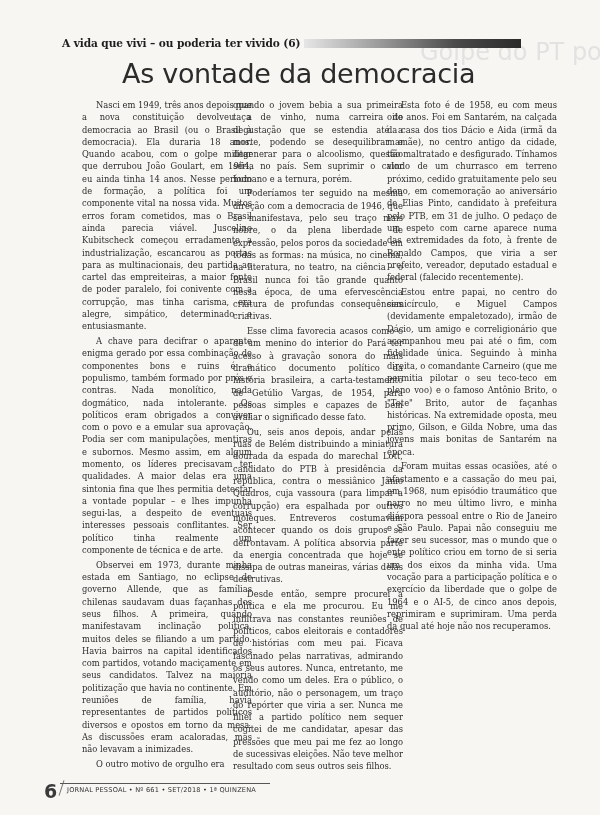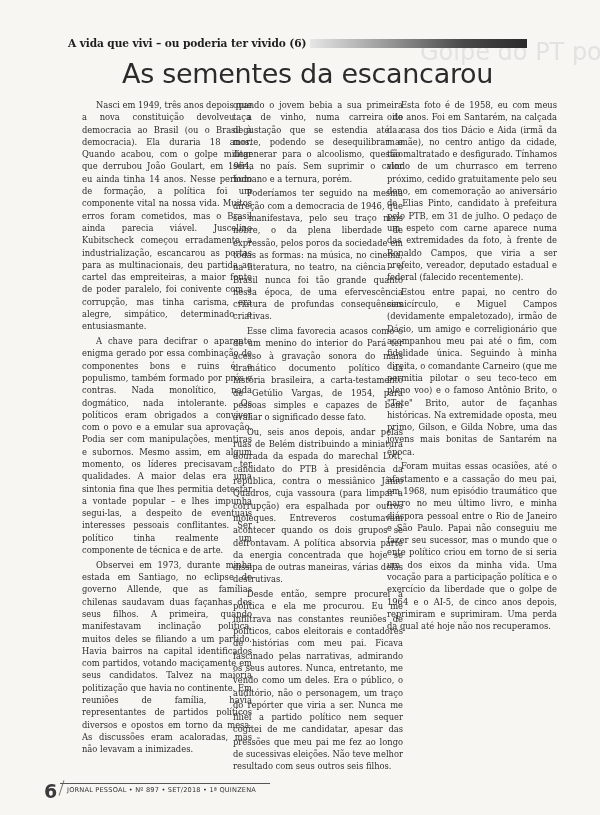--- a/index.html
+++ b/index.html
@@ -5,21 +5,21 @@
   html, body { margin: 0; padding: 0; }
   body {
     width: 600px; height: 815px; overflow: hidden;
     background: #f7f6f3;
     position: relative;
     font-family: "DejaVu Serif", serif;
     color: #2a2a2a;
   }
   .page { position: absolute; left: 0; top: 0; width: 600px; height: 815px; }
   .kicker-row {
-    position: absolute; left: 68px; top: 37px; width: 459px; height: 14px; text-align: center;
+    position: absolute; left: 62px; top: 37px; width: 459px; height: 14px; text-align: center;
   }
   .kicker {
     position: absolute; left: 0; top: 0;
     font-family: "DejaVu Serif", serif; font-weight: bold;
     font-size: 10.6px; color: #1e1e1e; white-space: nowrap; letter-spacing: -0.1px;
   }
   .kicker-bar {
     position: absolute; left: 242px; top: 2px; width: 217px; height: 9px;
     background: linear-gradient(to right, #e6e6e6 0%, #9a9a9a 35%, #4a4a4a 70%, #2a2a2a 100%);
   }
@@ -69,41 +69,42 @@
 <body>
 
 <div class="page">
   <div class="ghost">Golpe do PT por Lula</div>
 
   <div class="kicker-row">
     <span class="kicker">A vida que vivi – ou poderia ter vivido (6)</span>
     <div class="kicker-bar"></div>
   </div>
 
-  <h1 class="title" style="margin:0;">As sementes da escancarou</h1>
+  <h1 class="title" style="margin:0;">As vontade da democracia</h1>
 
   <div class="col col1">
     <p>Nasci em 1949, três anos depois que a nova constituição devolveu a democracia ao Brasil (ou o Brasil à democracia). Ela duraria 18 anos. Quando acabou, com o golpe militar que derrubou João Goulart, em 1964, eu ainda tinha 14 anos. Nesse período de formação, a política foi um componente vital na nossa vida. Muitos erros foram cometidos, mas o Brasil ainda parecia viável. Juscelino Kubitscheck começou erradamente a industrialização, escancarou as portas para as multinacionais, deu partida ao cartel das empreiteiras, a maior fonte de poder paralelo, foi conivente com a corrupção, mas tinha carisma, era alegre, simpático, determinado e entusiasmante.</p>
     <p>A chave para decifrar o aparente enigma gerado por essa combinação de componentes bons e ruins é o populismo, também formado por prós e contras. Nada monolítico, nada dogmático, nada intolerante. Os políticos eram obrigados a conviver com o povo e a emular sua aprovação. Podia ser com manipulações, mentiras e subornos. Mesmo assim, em algum momento, os líderes precisavam ter qualidades. A maior delas era uma sintonia fina que lhes permitia detectar a vontade popular – e lhes impunha segui-las, a despeito de eventuais interesses pessoais conflitantes. Ser político tinha realmente um componente de técnica e de arte.</p>
     <p>Observei em 1973, durante minha estada em Santiago, no eclipse do governo Allende, que as famílias chilenas saudavam duas façanhas dos seus filhos. A primeira, quando manifestavam inclinação política, muitos deles se filiando a um partido. Havia bairros na capital identificados com partidos, votando maciçamente em seus candidatos. Talvez na maioria politização que havia no continente. Em reuniões de família, havia representantes de partidos políticos diversos e opostos em torno da mesa. As discussões eram acaloradas, mas não levavam a inimizades.</p>
+    <p>O outro motivo de orgulho era</p>
   </div>
 
   <div class="col col2">
     <p style="text-indent:0;">quando o jovem bebia a sua primeira taça de vinho, numa carreira de degustação que se estendia até a morte, podendo se desequilibrar e degenerar para o alcoolismo, questão séria no país. Sem suprimir o calor humano e a ternura, porém.</p>
     <p>Poderíamos ter seguido na mesma direção com a democracia de 1946, que se manifestava, pelo seu traço mais nobre, o da plena liberdade de expressão, pelos poros da sociedade em todas as formas: na música, no cinema, na literatura, no teatro, na ciência – o Brasil nunca foi tão grande quanto nessa época, de uma efervescência criatura de profundas consequências criativas.</p>
     <p>Esse clima favorecia acasos como o de um menino do interior do Pará ter acesso à gravação sonora do mais dramático documento político da história brasileira, a carta-testamento de Getúlio Vargas, de 1954, para pessoas simples e capazes de bem avaliar o significado desse fato.</p>
     <p>Ou, seis anos depois, andar pelas ruas de Belém distribuindo a miniatura dourada da espada do marechal Lott, candidato do PTB à presidência da república, contra o messiânico Jânio Quadros, cuja vassoura (para limpar a corrupção) era espalhada por outros moleques. Entreveros costumavam acontecer quando os dois grupos se defrontavam. A política absorvia parte da energia concentrada que hoje se dissipa de outras maneiras, várias delas destrutivas.</p>
     <p>Desde então, sempre procurei a política e ela me procurou. Eu me infiltrava nas constantes reuniões de políticos, cabos eleitorais e contadores de histórias com meu pai. Ficava fascinado pelas narrativas, admirando os seus autores. Nunca, entretanto, me vendo como um deles. Era o público, o auditório, não o personagem, um traço do repórter que viria a ser. Nunca me filiei a partido político nem sequer cogitei de me candidatar, apesar das pressões que meu pai me fez ao longo de sucessivas eleições. Não teve melhor resultado com seus outros seis filhos.</p>
   </div>
 
   <div class="col col3">
     <p>Esta foto é de 1958, eu com meus oito anos. Foi em Santarém, na calçada da casa dos tios Dácio e Aida (irmã da mamãe), no centro antigo da cidade, tão maltratado e desfigurado. Tínhamos vindo de um churrasco em terreno próximo, cedido gratuitamente pelo seu dono, em comemoração ao aniversário de Elias Pinto, candidato à prefeitura pelo PTB, em 31 de julho. O pedaço de um espeto com carne aparece numa das extremidades da foto, à frente de Ronaldo Campos, que viria a ser prefeito, vereador, deputado estadual e federal (falecido recentemente).</p>
     <p>Estou entre papai, no centro do semicírculo, e Miguel Campos (devidamente empaletozado), irmão de Dácio, um amigo e correligionário que acompanhou meu pai até o fim, com fidelidade única. Seguindo à minha direita, o comandante Carneiro (que me permitia pilotar o seu teco-teco em pleno voo) e o famoso Antônio Brito, o "Tote" Brito, autor de façanhas históricas. Na extremidade oposta, meu primo, Gilson, e Gilda Nobre, uma das jovens mais bonitas de Santarém na época.</p>
     <p>Foram muitas essas ocasiões, até o afastamento e a cassação do meu pai, em 1968, num episódio traumático que narro no meu último livro, e minha diáspora pessoal entre o Rio de Janeiro e São Paulo. Papai não conseguiu me fazer seu sucessor, mas o mundo que o ente político criou em torno de si seria um dos eixos da minha vida. Uma vocação para a participação política e o exercício da liberdade que o golpe de 1964 e o AI-5, de cinco anos depois, reprimiram e suprimiram. Uma perda da qual até hoje não nos recuperamos.</p>
   </div>
 
   <div class="footer">
     <span class="page-num">6</span>
     <div class="footer-tick"></div>
     <div class="footer-rule"></div>
-    <span class="footer-text">JORNAL PESSOAL • Nº 897 • SET/2018 • 1ª QUINZENA</span>
+    <span class="footer-text">JORNAL PESSOAL • Nº 661 • SET/2018 • 1ª QUINZENA</span>
   </div>
 </div>
 
 </body></html>

